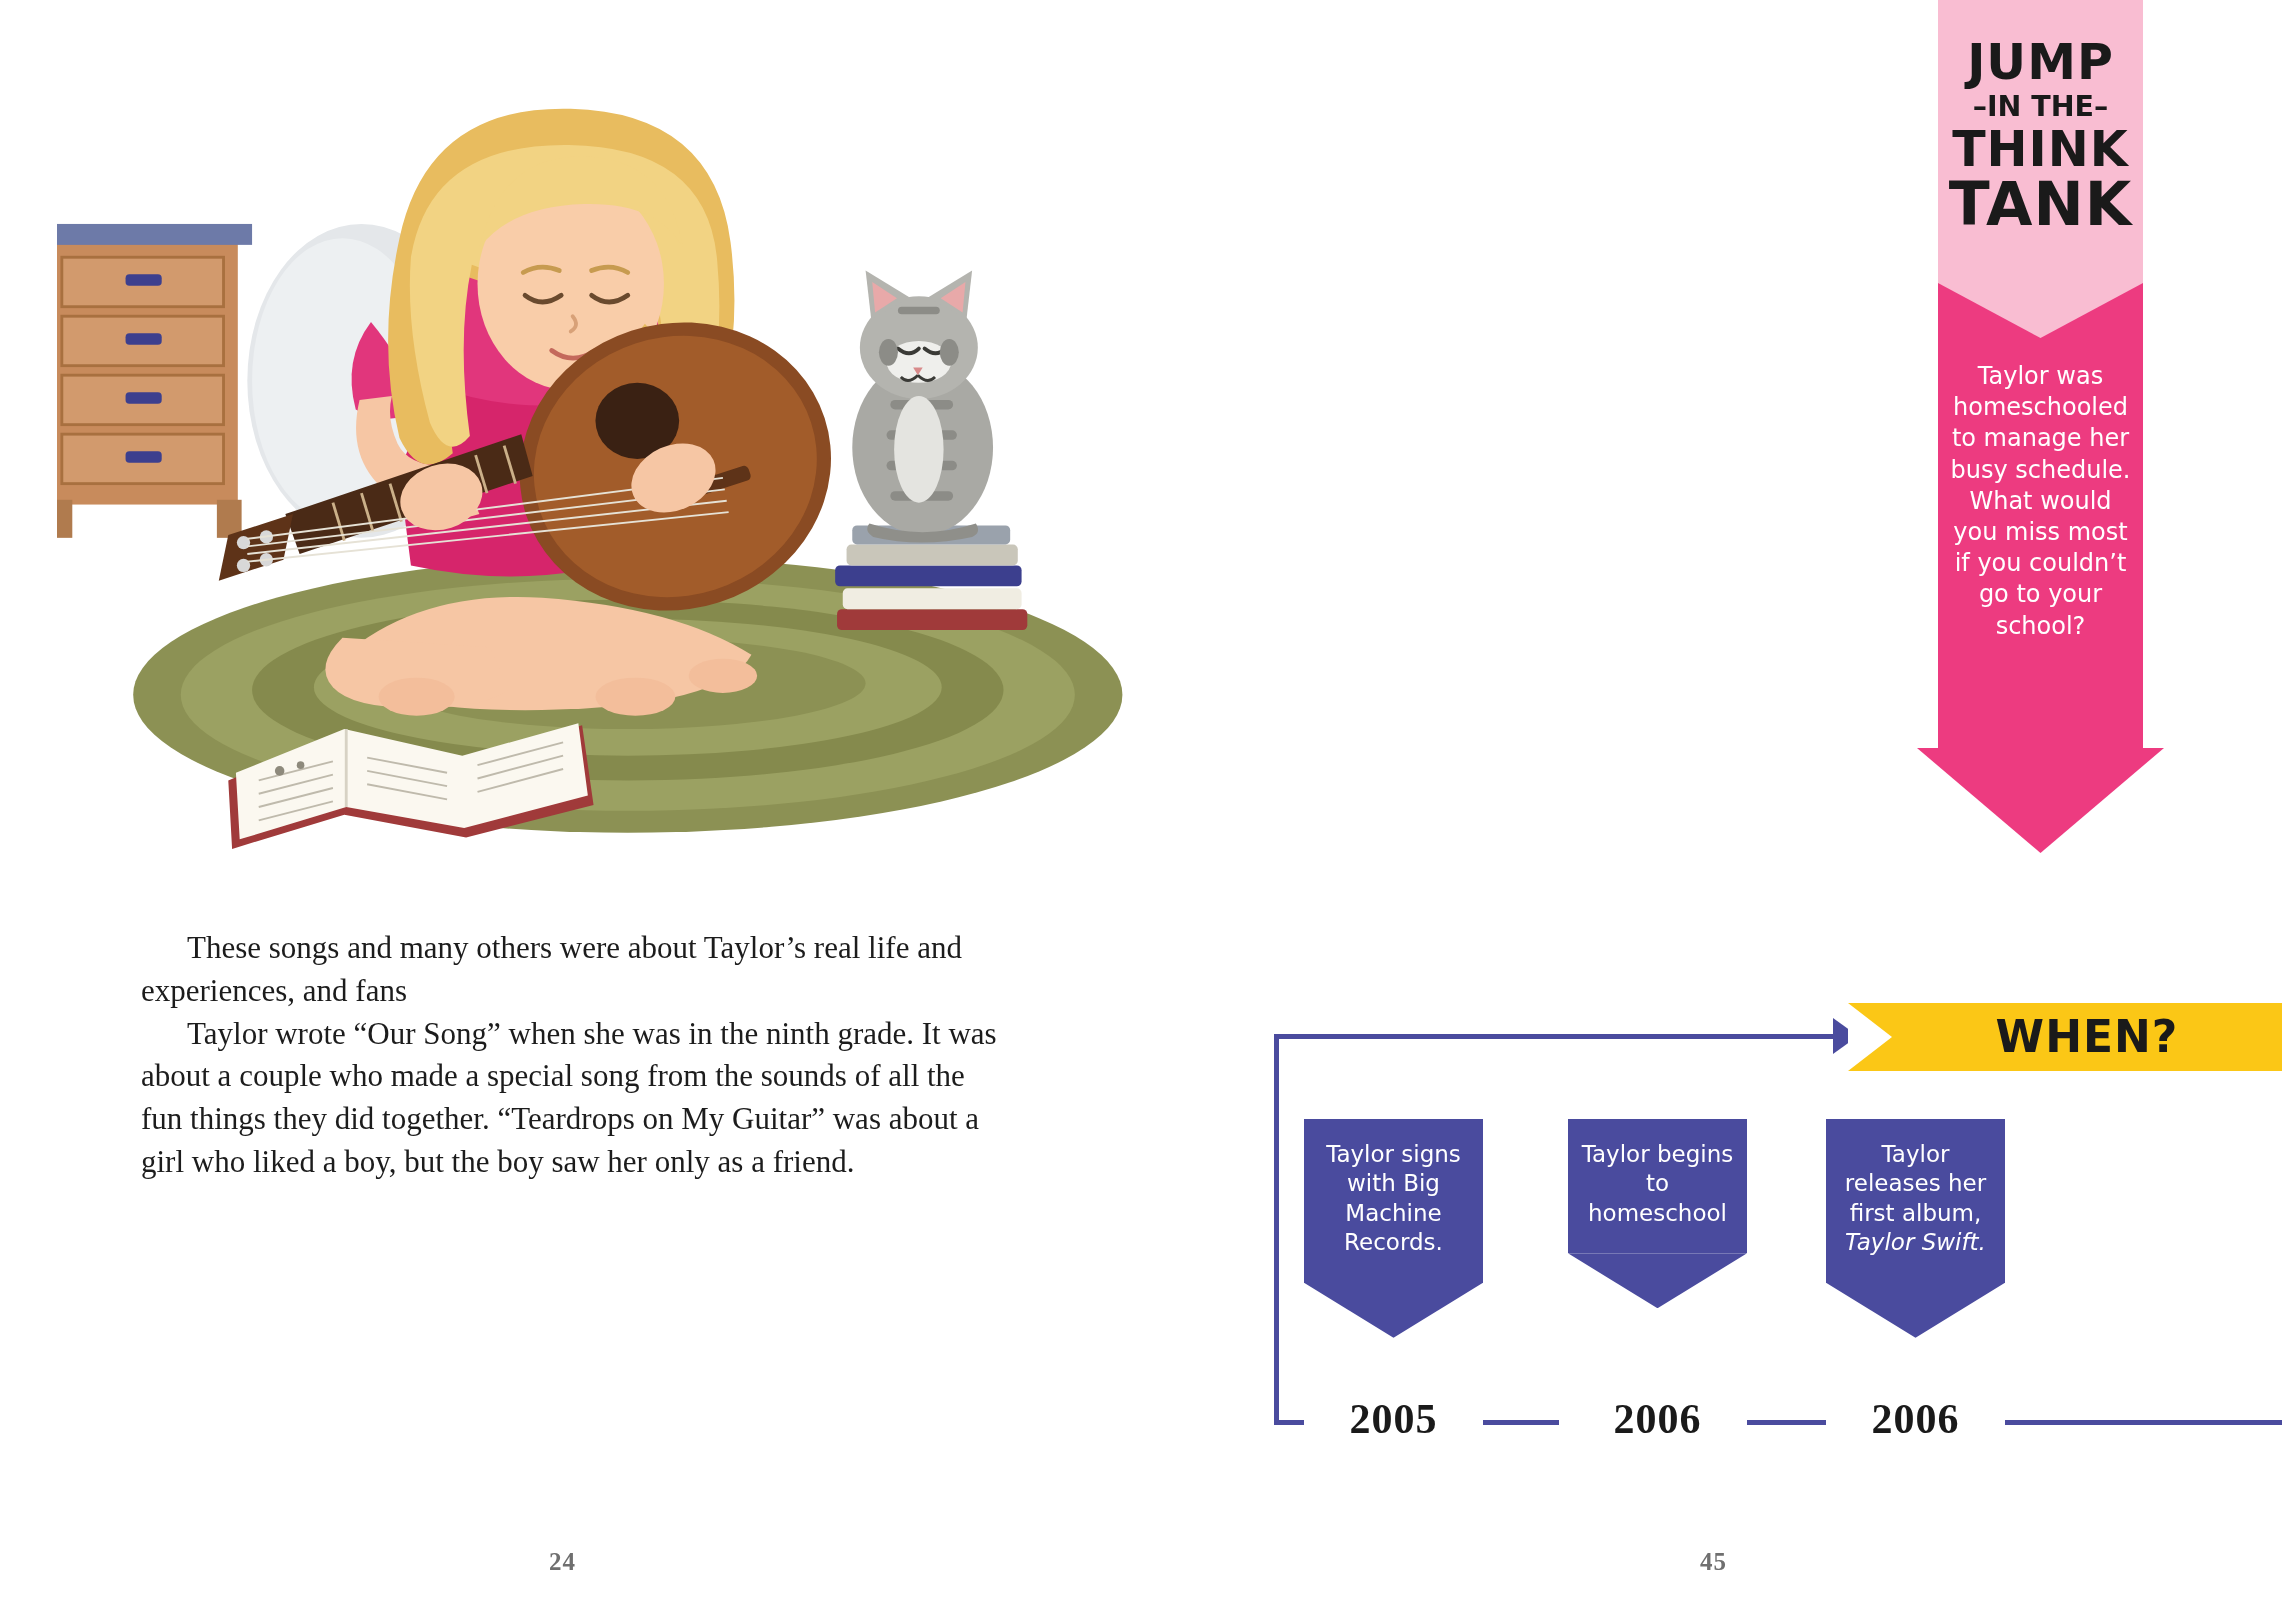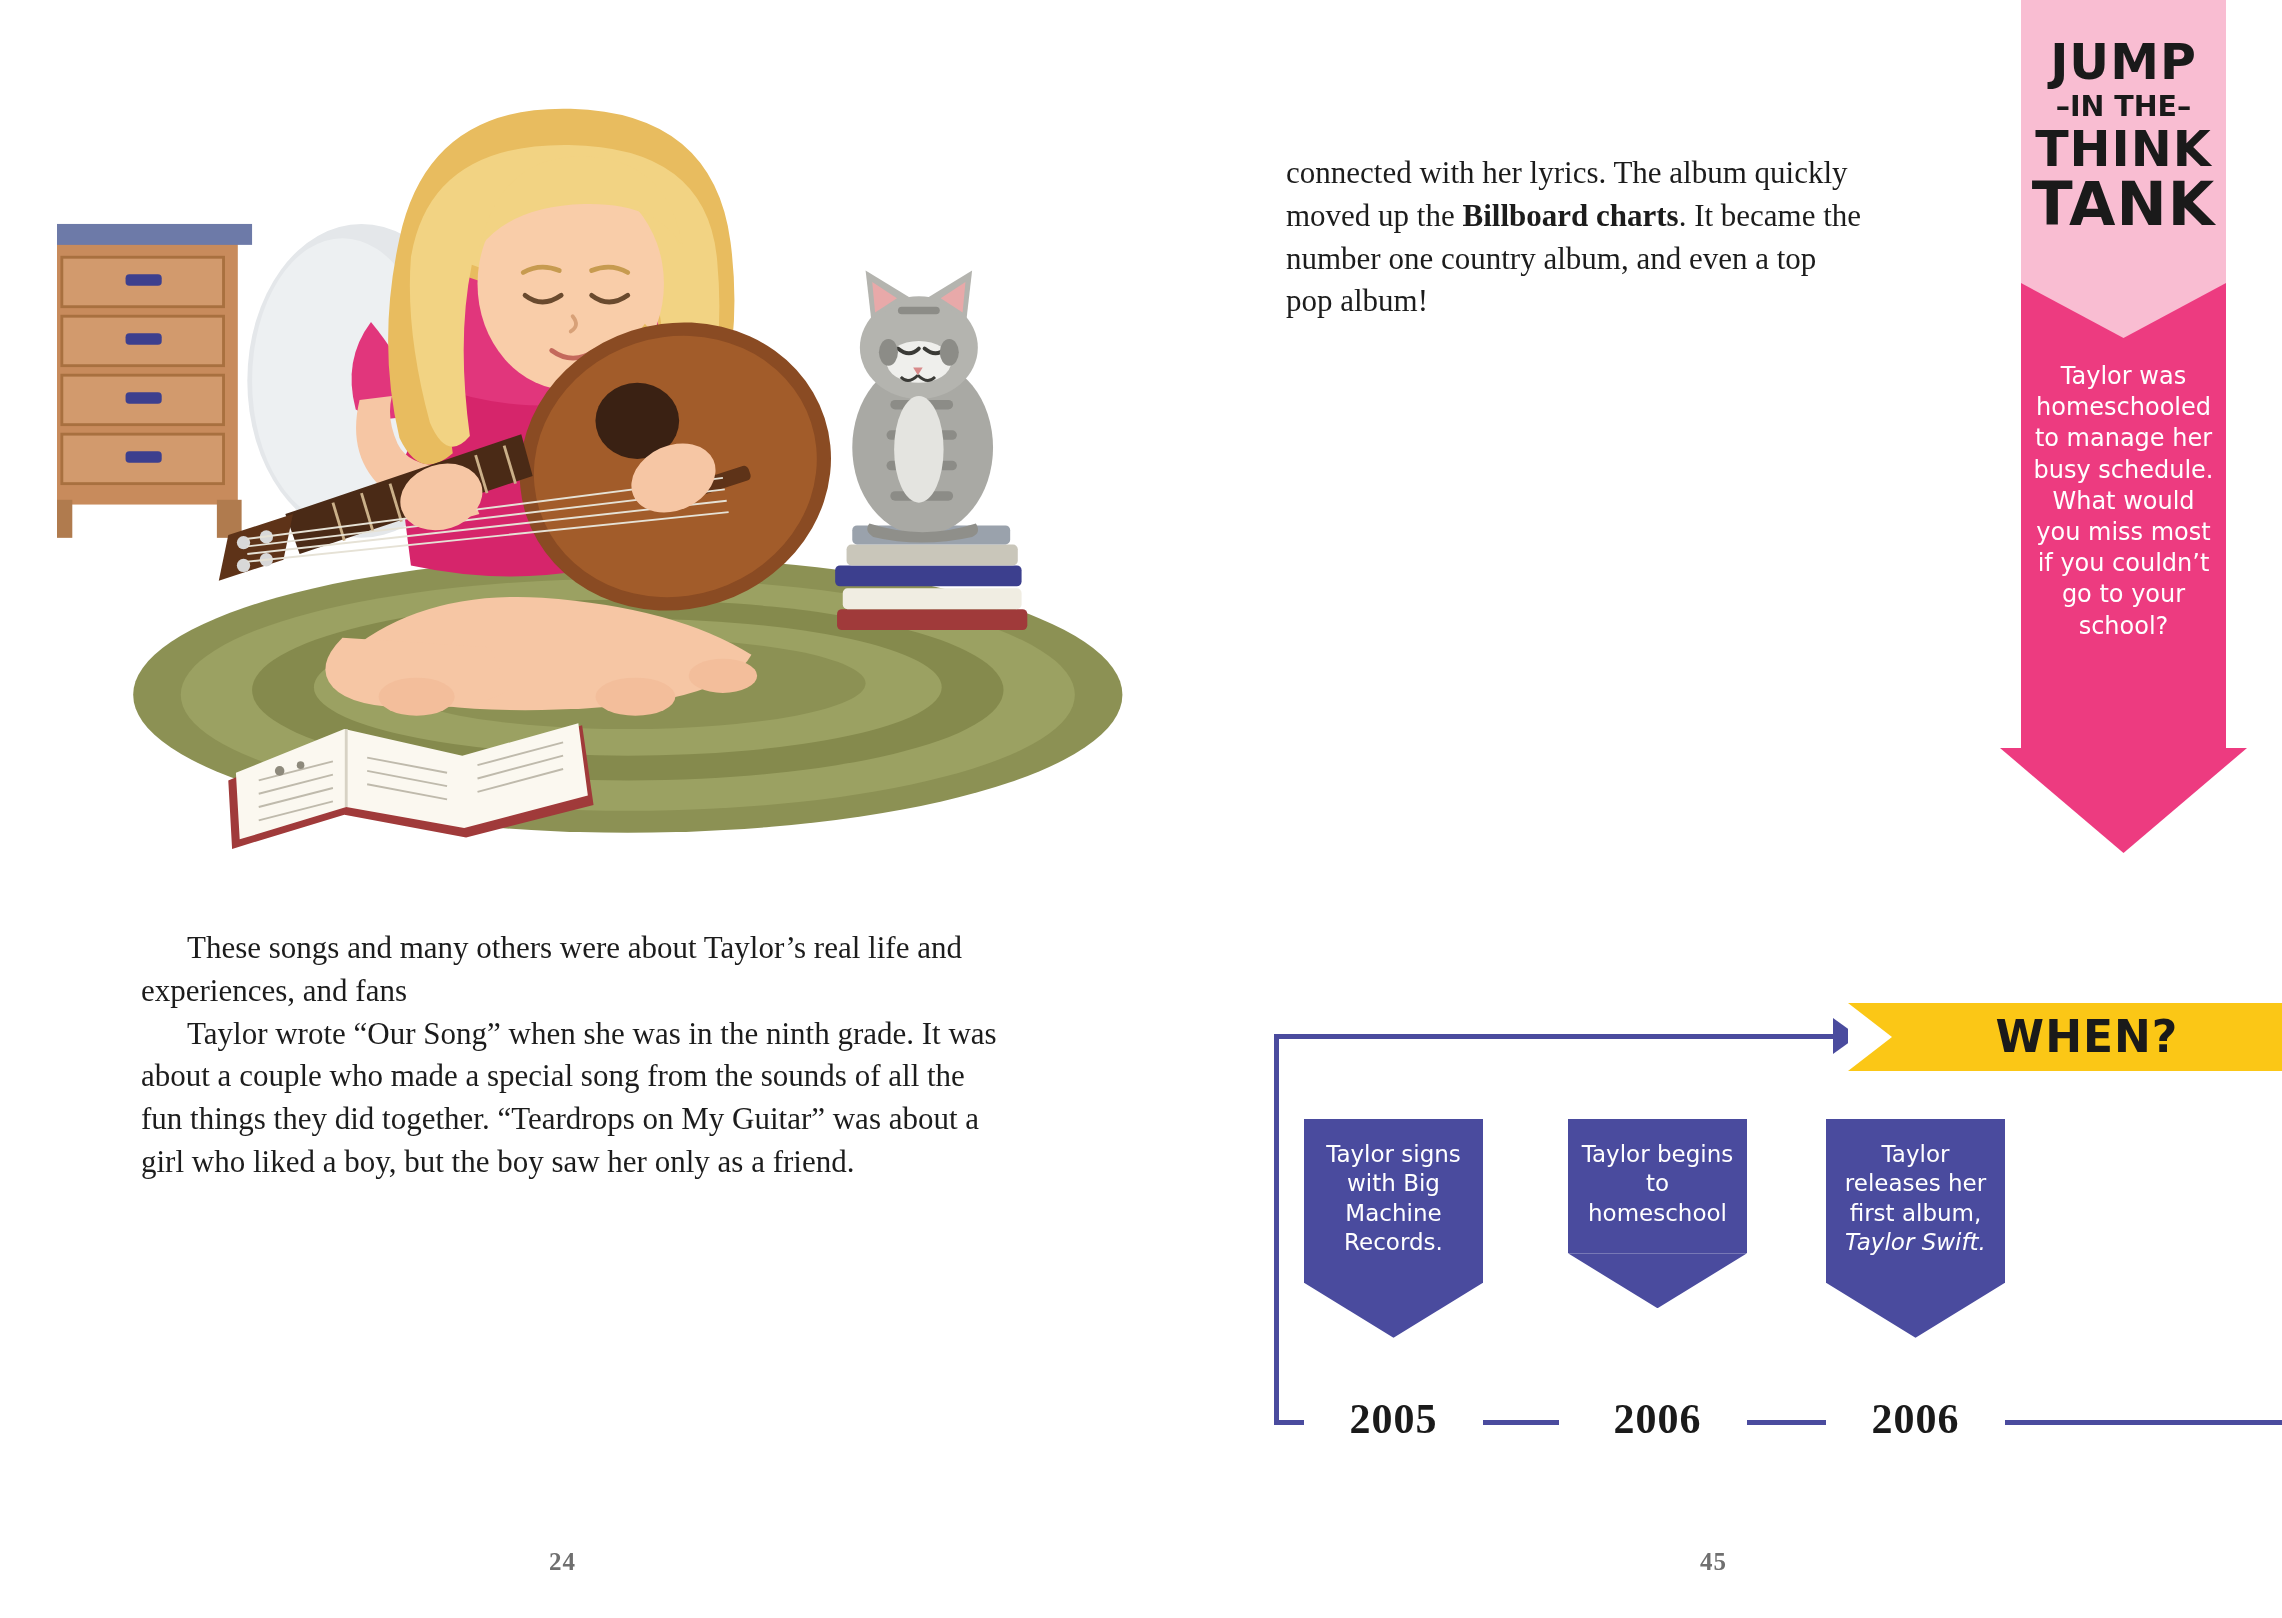--- a/index.html
+++ b/index.html
@@ -66,21 +66,21 @@
     color: #6f6f6f;
     letter-spacing: 1px;
     margin-top: 28px;
   }
   .folio.left { left: 549px; top: 1520px; }
   .folio.right { left: 1700px; top: 1520px; }
 
   
   .thinktank {
     position: absolute;
-    left: 2000px;
+    left: 1917px;
     top: 0px;
     width: 247px;
     height: 856px;
   }
   .tt-shaft-light {
     position: absolute;
     left: 21px;
     top: 0;
     width: 205px;
     height: 285px;
@@ -417,23 +417,20 @@
     </svg>
   </div>
 
   <div class="left-col body-text">
     <p class="indent">These songs and many others were about Taylor’s real life and experiences, and fans</p>
     <p class="indent">Taylor wrote “Our Song” when she was in the ninth grade. It was about a couple who made a special song from the sounds of all the fun things they did together. “Teardrops on My Guitar” was about a girl who liked a boy, but the boy saw her only as a friend.</p>
   </div>
 
   <div class="folio left">24</div>
 
-  <div class="right-col body-text">
-    <p><span>connected with her lyrics. The album quickly moved up the </span><b>Billboard charts</b><span>. It became the number one country album, and even a top pop album!</span></p>
-  </div>
 
   <div class="thinktank">
     <div class="tt-shaft-light"></div>
     <div class="tt-shaft-dark"></div>
     <div class="tt-notch"></div>
     <div class="tt-point"></div>
     <div class="tt-title">
       <span class="l1">JUMP</span>
       <span class="l2">–IN THE–</span>
       <span class="l3">THINK</span>

